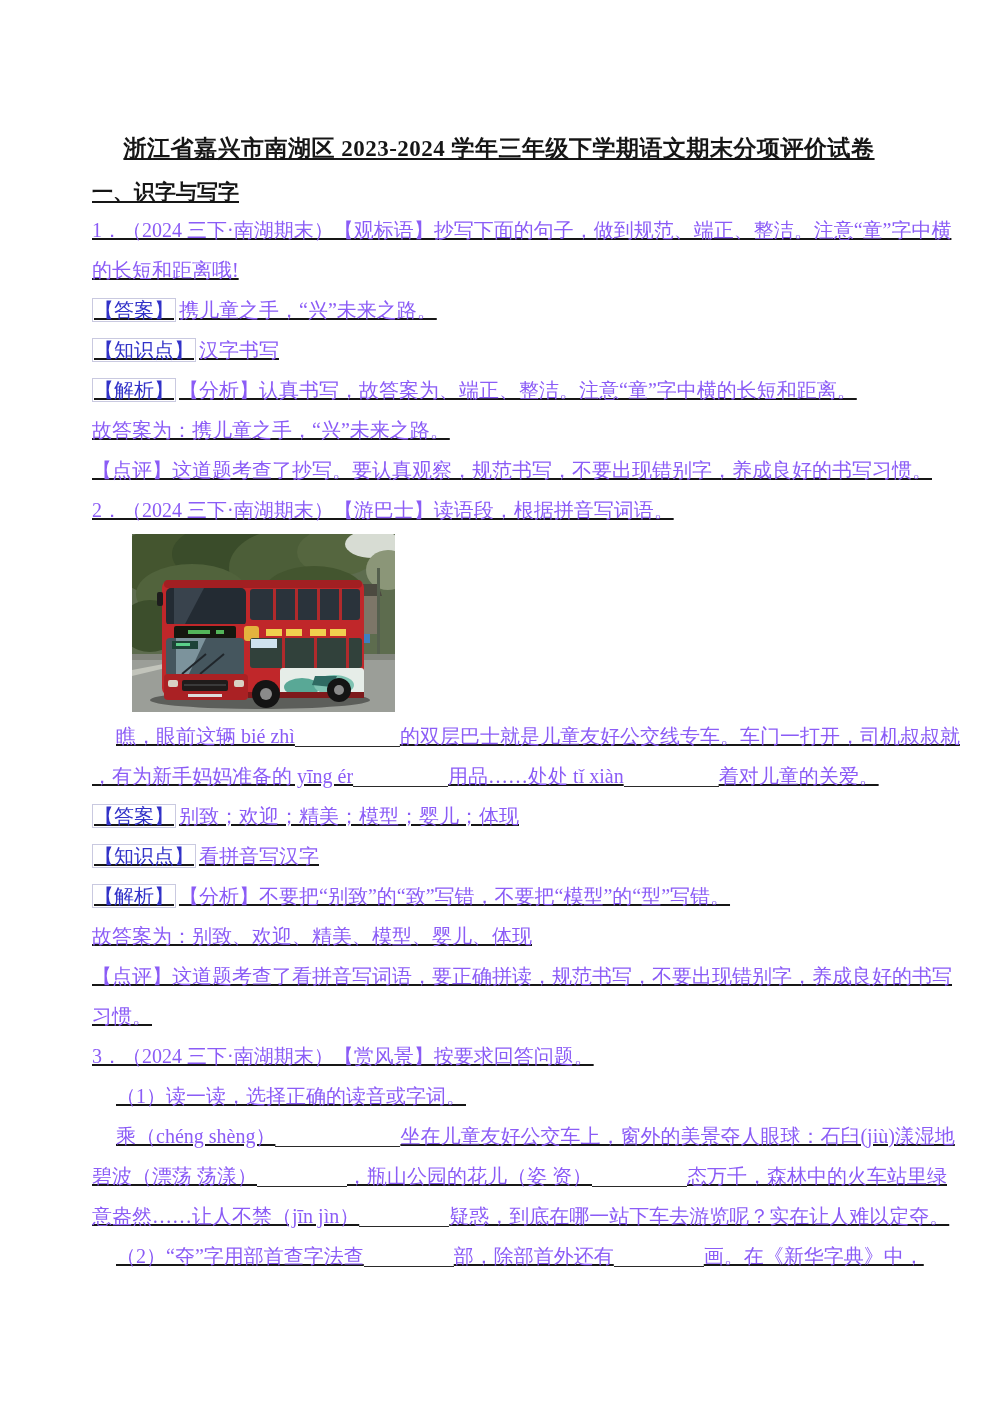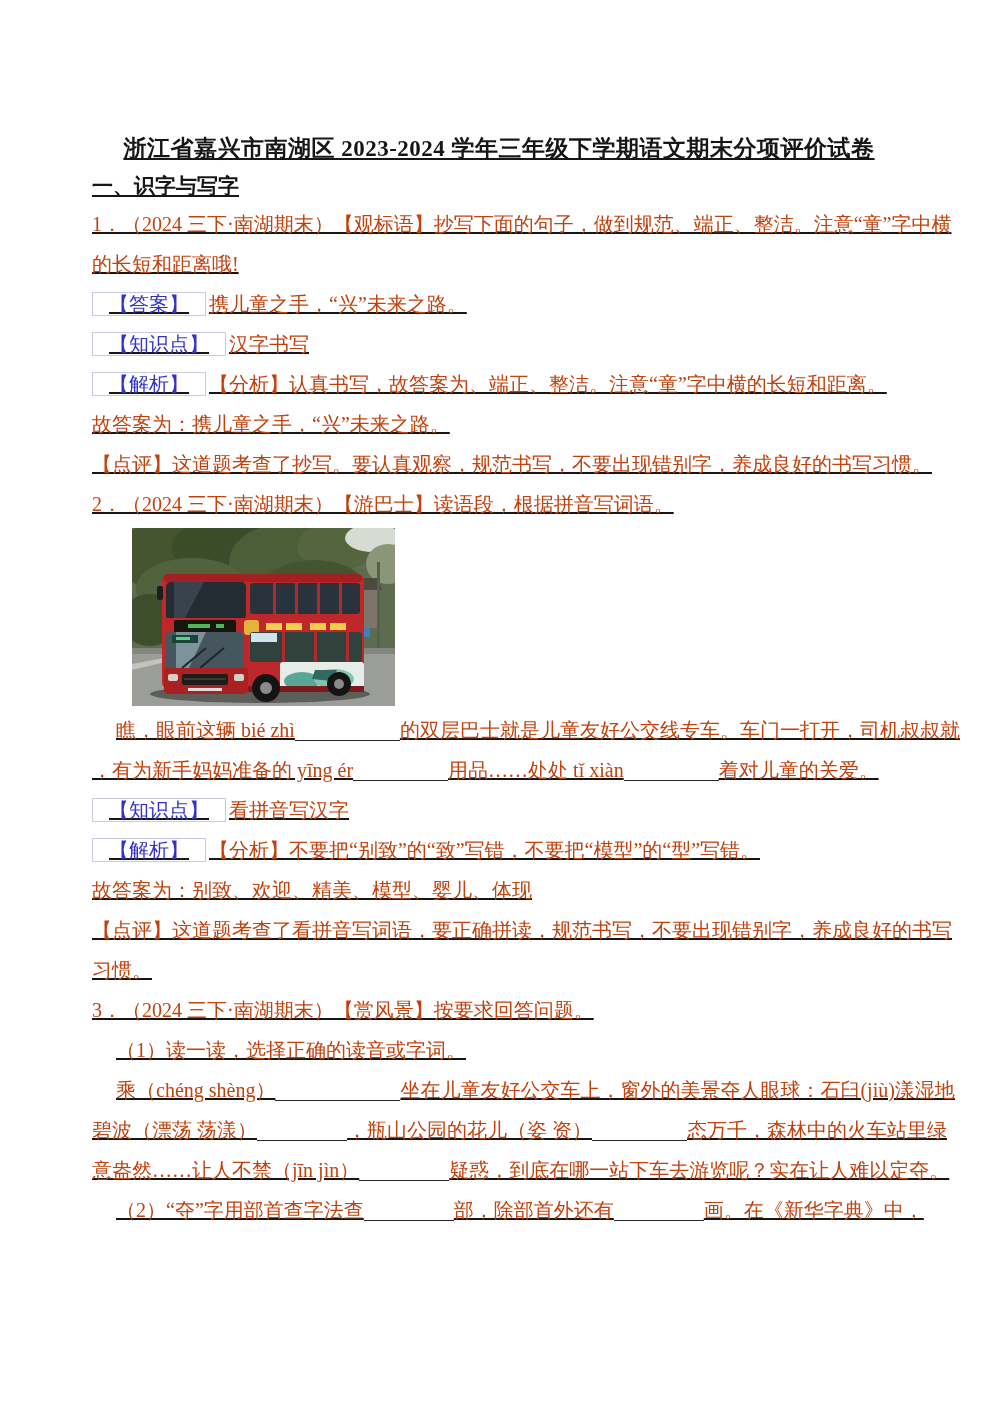--- a/index.html
+++ b/index.html
@@ -6,31 +6,31 @@
   body{
     width:1000px;height:1414px;
     font-family:"Liberation Serif","DejaVu Serif",serif;
     color:#161616;position:relative;overflow:hidden;
   }
   .page{padding:132px 94px 0 92px;text-decoration:underline;}
   .doc-title{
     font-size:23px;font-weight:bold;text-align:center;
     line-height:34px;letter-spacing:.5px;white-space:nowrap;
   }
-  .doc-heading{font-size:21px;font-weight:bold;line-height:36px;margin-top:2px;}
+  .doc-heading{font-size:21px;font-weight:bold;line-height:36px;margin-top:8px;}
   .line{
     font-size:20px;line-height:40px;height:40px;
     white-space:nowrap;
   }
   .line.indent{padding-left:24px;}
-  .txt{color:#c2410c;}
+  .txt{color:#8b5cf6;}
   .tag{
     color:#3232c8;
     border:1px solid #c9c9e0;
-    padding:0 16px;
+    padding:0 1px;
     margin-right:3px;
   }
   .blank{
     display:inline-block;
     border-bottom:1.5px solid #2a2a2a;
     height:14px;
     vertical-align:-4px;
   }
   .figure-line{margin:4px 0 4px 40px;height:178px;}
   .figure-line svg{display:block;}
@@ -133,20 +133,21 @@
       <circle cx="134" cy="160" r="14" fill="#141414"></circle>
       <circle cx="134" cy="160" r="6" fill="#8a8a8a"></circle>
       <circle cx="207" cy="156" r="12" fill="#141414"></circle>
       <circle cx="207" cy="156" r="5" fill="#8a8a8a"></circle>
 
       <rect x="25" y="58" width="6" height="14" rx="2" fill="#1d1d1d"></rect>
     </svg>
   </div>
 <div class="line indent"><span class="txt">瞧，眼前这辆 bié zhì</span><span class="blank" style="width: 105px;"></span><span class="txt">的双层巴士就是儿童友好公交线专车。车门一打开，司机叔叔就</span></div>
       <div class="line"><span class="txt">，有为新手妈妈准备的 yīng ér</span><span class="blank" style="width: 95px;"></span><span class="txt">用品……处处 tǐ xiàn</span><span class="blank" style="width: 95px;"></span><span class="txt">着对儿童的关爱。</span></div>
+      <div class="line"><span class="tag">【答案】</span><span class="txt">别致；欢迎；精美；模型；婴儿；体现</span></div>
       <div class="line"><span class="tag">【知识点】</span><span class="txt">看拼音写汉字</span></div>
       <div class="line"><span class="tag">【解析】</span><span class="txt">【分析】不要把“别致”的“致”写错，不要把“模型”的“型”写错。</span></div>
       <div class="line"><span class="txt">故答案为：别致、欢迎、精美、模型、婴儿、体现</span></div>
       <div class="line"><span class="txt">【点评】这道题考查了看拼音写词语，要正确拼读，规范书写，不要出现错别字，养成良好的书写</span></div>
       <div class="line"><span class="txt">习惯。</span></div>
       <div class="line"><span class="txt">3．（2024 三下·南湖期末）【赏风景】按要求回答问题。</span></div>
       <div class="line indent"><span class="txt">（1）读一读，选择正确的读音或字词。</span></div>
       <div class="line indent"><span class="txt">乘（chéng shèng）</span><span class="blank" style="width: 125px;"></span><span class="txt">坐在儿童友好公交车上，窗外的美景夺人眼球：石臼(jiù)漾湿地</span></div>
       <div class="line"><span class="txt">碧波（漂荡 荡漾）</span><span class="blank" style="width: 90px;"></span><span class="txt">，瓶山公园的花儿（姿 资）</span><span class="blank" style="width: 95px;"></span><span class="txt">态万千，森林中的火车站里绿</span></div>
       <div class="line"><span class="txt">意盎然……让人不禁（jīn jìn）</span><span class="blank" style="width: 90px;"></span><span class="txt">疑惑，到底在哪一站下车去游览呢？实在让人难以定夺。</span></div>

